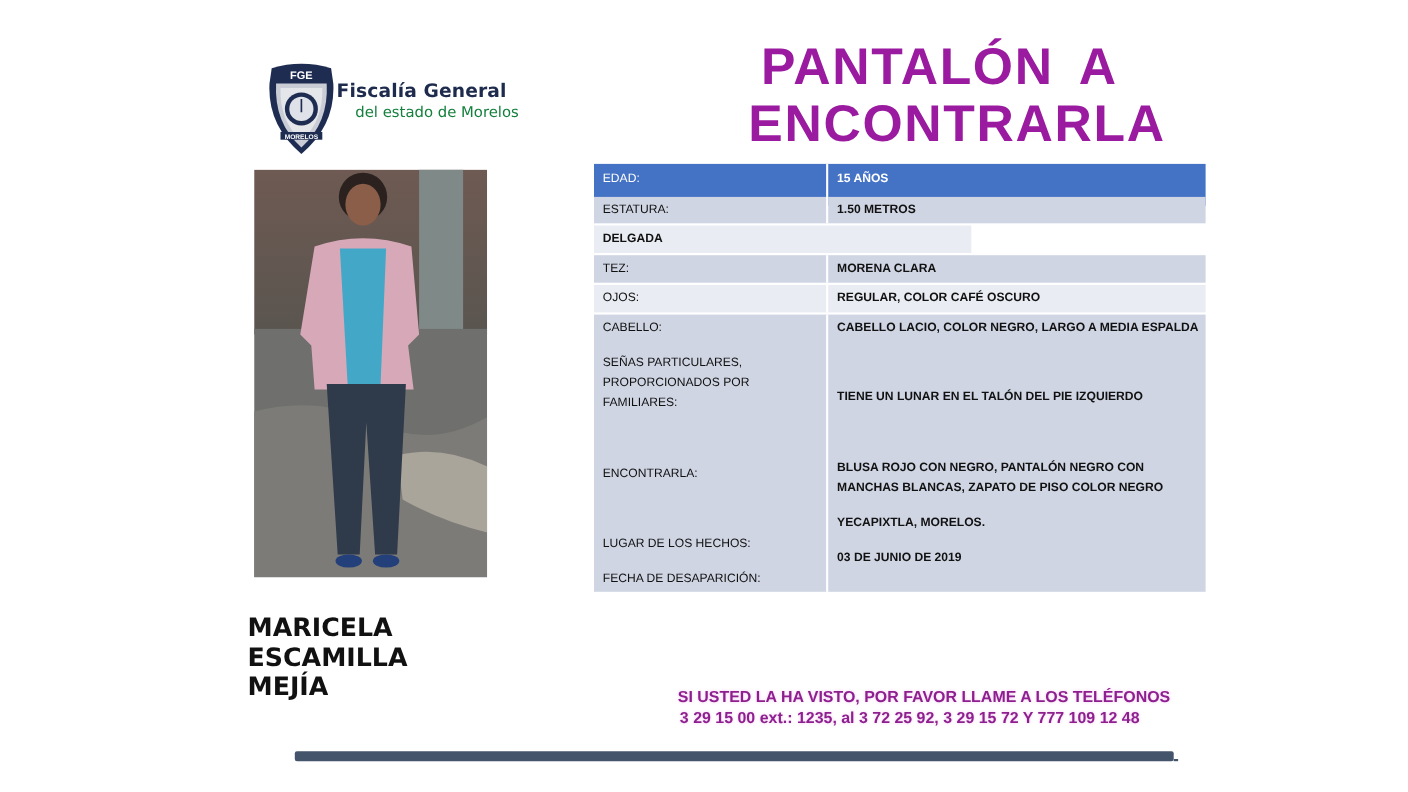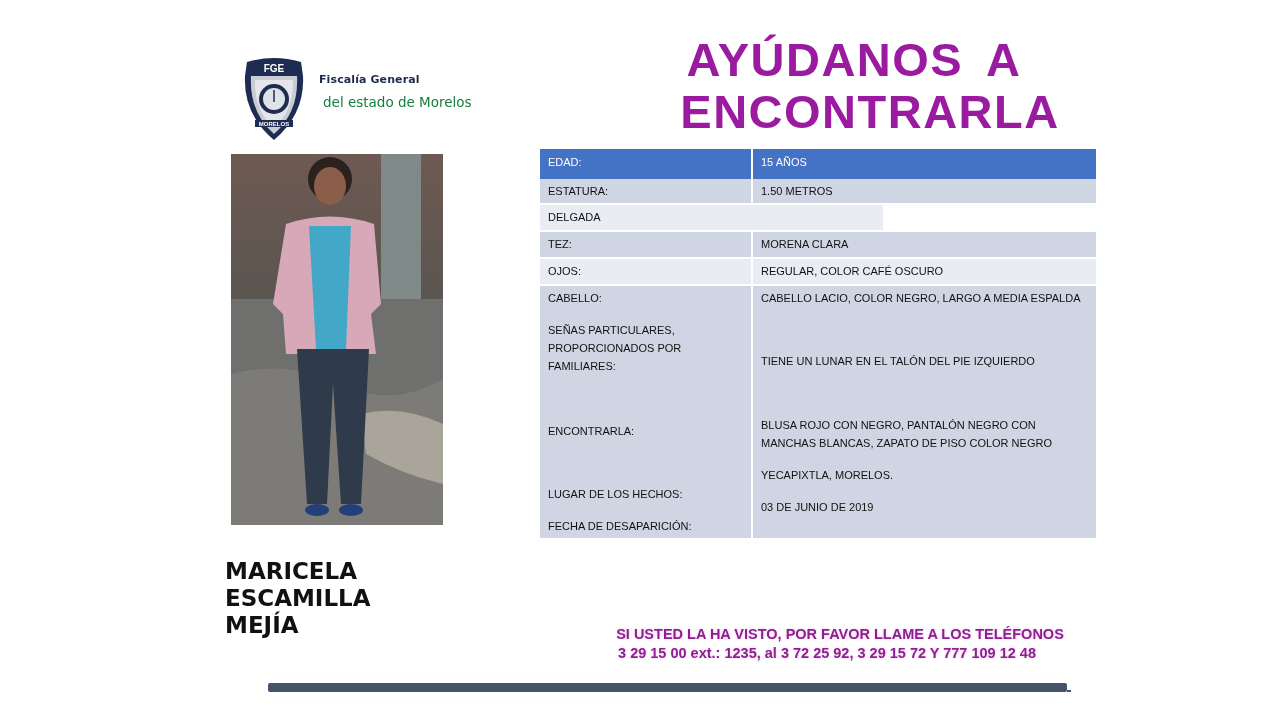--- a/index.html
+++ b/index.html
@@ -1,35 +1,35 @@
 <!DOCTYPE html>
 <html><head>
 <meta charset="utf-8">
 <style>
   html,body{margin:0;padding:0;}
   body{width:1280px;height:720px;background:#ffffff;position:relative;overflow:hidden;font-family:"Liberation Sans",sans-serif;}
   .abs{position:absolute;}
   
   .logo-badge{left:241px;top:56px;width:66px;height:86px;}
-  .logo-title{left:319px;top:73px;font-family:"DejaVu Sans",sans-serif;font-weight:bold;font-size:11px;color:#1e2b4d;letter-spacing:0.1px;}
+  .logo-title{left:306px;top:73px;font-family:"DejaVu Sans",sans-serif;font-weight:bold;font-size:17px;color:#1e2b4d;letter-spacing:0.1px;}
   .logo-sub{left:323px;top:94px;font-family:"DejaVu Sans",sans-serif;font-size:13.5px;color:#15803d;}
   
   .headline{left:600px;top:34px;width:490px;text-align:center;font-family:"Liberation Sans",sans-serif;font-weight:900;color:#9a1ba0;font-size:47px;line-height:52px;letter-spacing:1.5px;}
   .headline .l1{display:block;padding-left:18px;word-spacing:10px;}
   .headline .l2{display:block;padding-left:50px;}
   
   .photo{left:231px;top:154px;width:212px;height:371px;overflow:hidden;}
   
   .name{left:225px;top:558px;width:215px;text-align:left;font-family:"DejaVu Sans",sans-serif;font-weight:bold;font-size:23px;line-height:27px;color:#111;}
   
   .tbl{left:540px;top:149px;width:556px;}
   .row{position:absolute;left:0;width:556px;display:flex;}
   .cell{box-sizing:border-box;font-family:"Liberation Sans",sans-serif;font-size:11px;color:#111;padding-left:8px;}
   .c1{width:213px;border-right:2px solid #fff;}
-  .c2{width:343px;}
+  .c2{width:343px;font-weight:bold;}
   .hdr .cell{background:#4472c4;color:#fff;}
   .dark .cell{background:#cfd5e3;}
   .light .cell{background:#e9ecf2;}
   .big .cell{background:#cfd5e3;position:relative;}
   .big .t{position:absolute;left:8px;line-height:18px;}
   
   .call{left:560px;top:625px;width:560px;text-align:center;font-family:"Liberation Sans",sans-serif;font-weight:bold;font-size:14.5px;line-height:19px;color:#8e1f8f;text-shadow:0 0 3px #f0c8f0;}
   .call .l2{display:block;padding-left:0;margin-left:-26px;}
   
   .bar{left:268px;top:683px;width:799px;height:9px;background:#44546a;border-radius:2px;}
@@ -48,21 +48,21 @@
     <line x1="33" y1="34" x2="33" y2="46" stroke="#1f2c52" stroke-width="1.5"></line>
     <rect x="14" y="64" width="38" height="7" fill="#1f2c52"></rect>
     <text x="33" y="70" font-size="6" fill="#fff" text-anchor="middle" font-family="Liberation Sans, sans-serif" font-weight="bold">MORELOS</text>
     <text x="33" y="16" font-size="10" fill="#fff" text-anchor="middle" font-family="Liberation Sans, sans-serif" font-weight="bold">FGE</text>
   </svg>
 </div>
 <div class="abs logo-title">Fiscalía General</div>
 <div class="abs logo-sub">del estado de Morelos</div>
 
 <div class="abs headline">
-  <span class="l1">AYÚDANOS A</span>
+  <span class="l1">PANTALÓN A</span>
   <span class="l2">ENCONTRARLA</span>
 </div>
 
 <div class="abs photo">
   <svg width="212" height="371" viewBox="0 0 212 371">
     <defs>
       <linearGradient id="wall" x1="0" y1="0" x2="0" y2="1">
         <stop offset="0" stop-color="#6e5a52"></stop>
         <stop offset="1" stop-color="#5a5550"></stop>
       </linearGradient>

